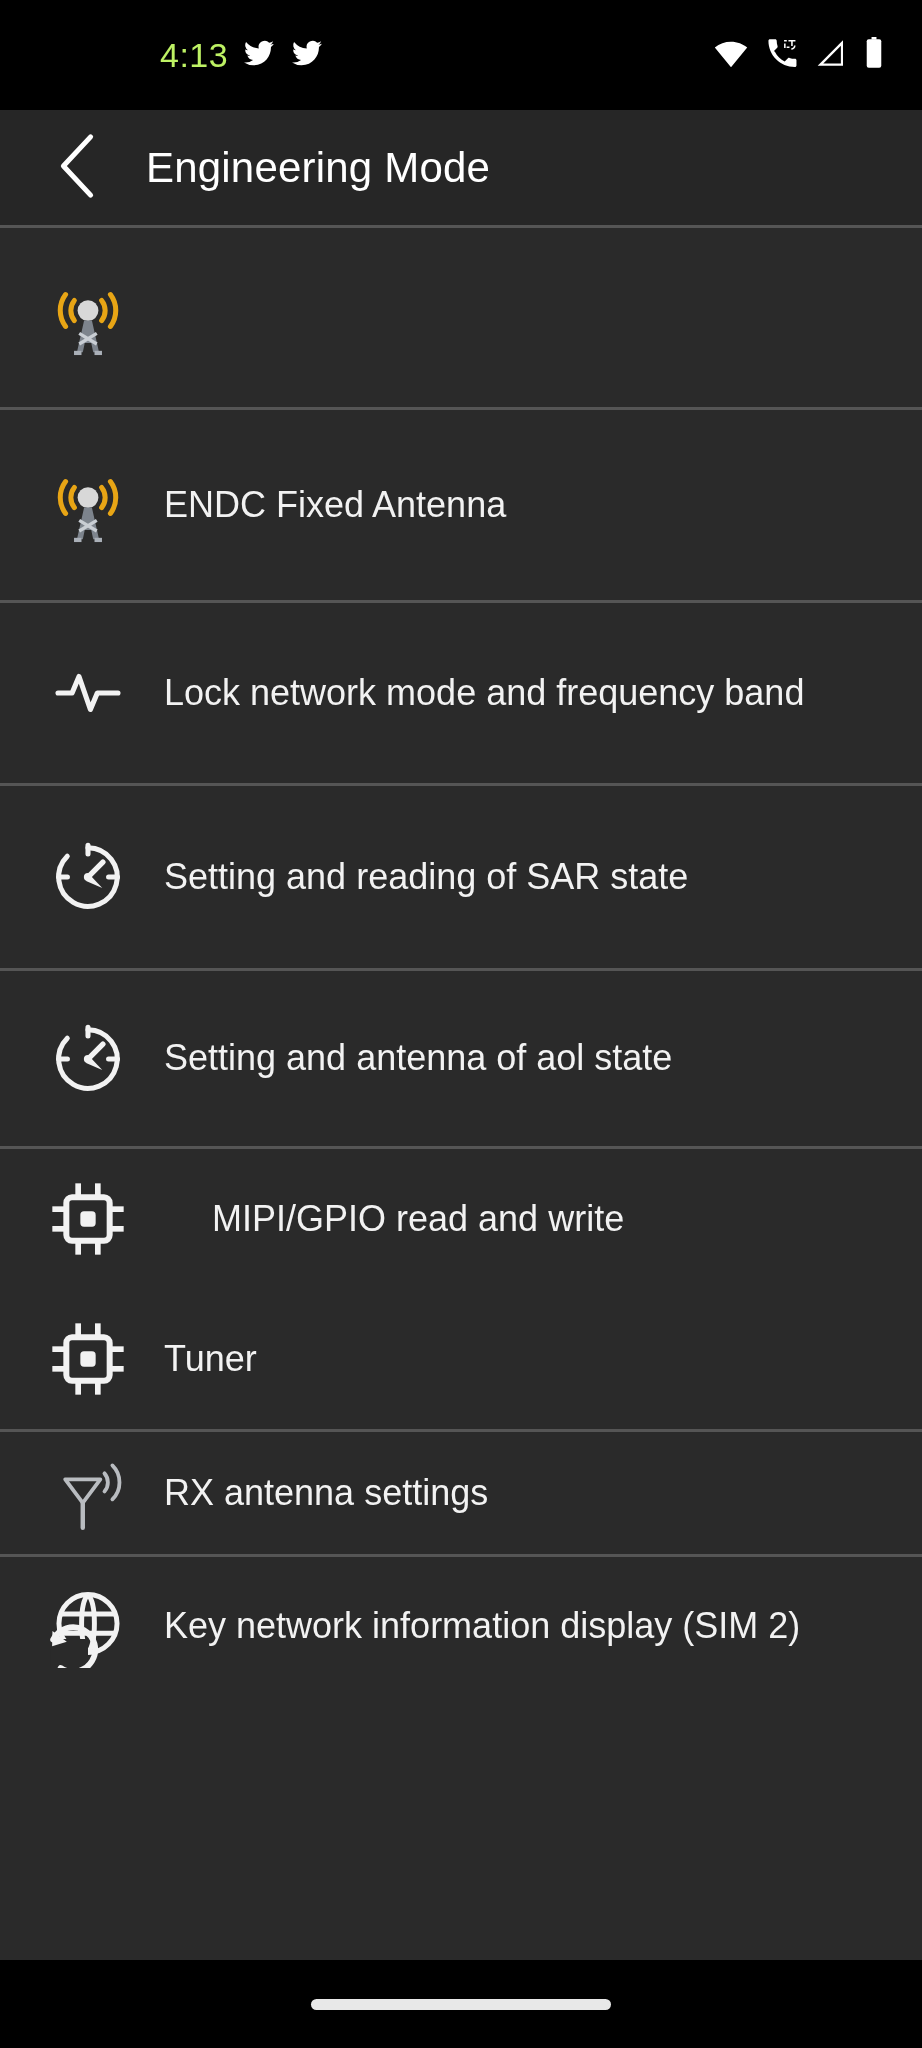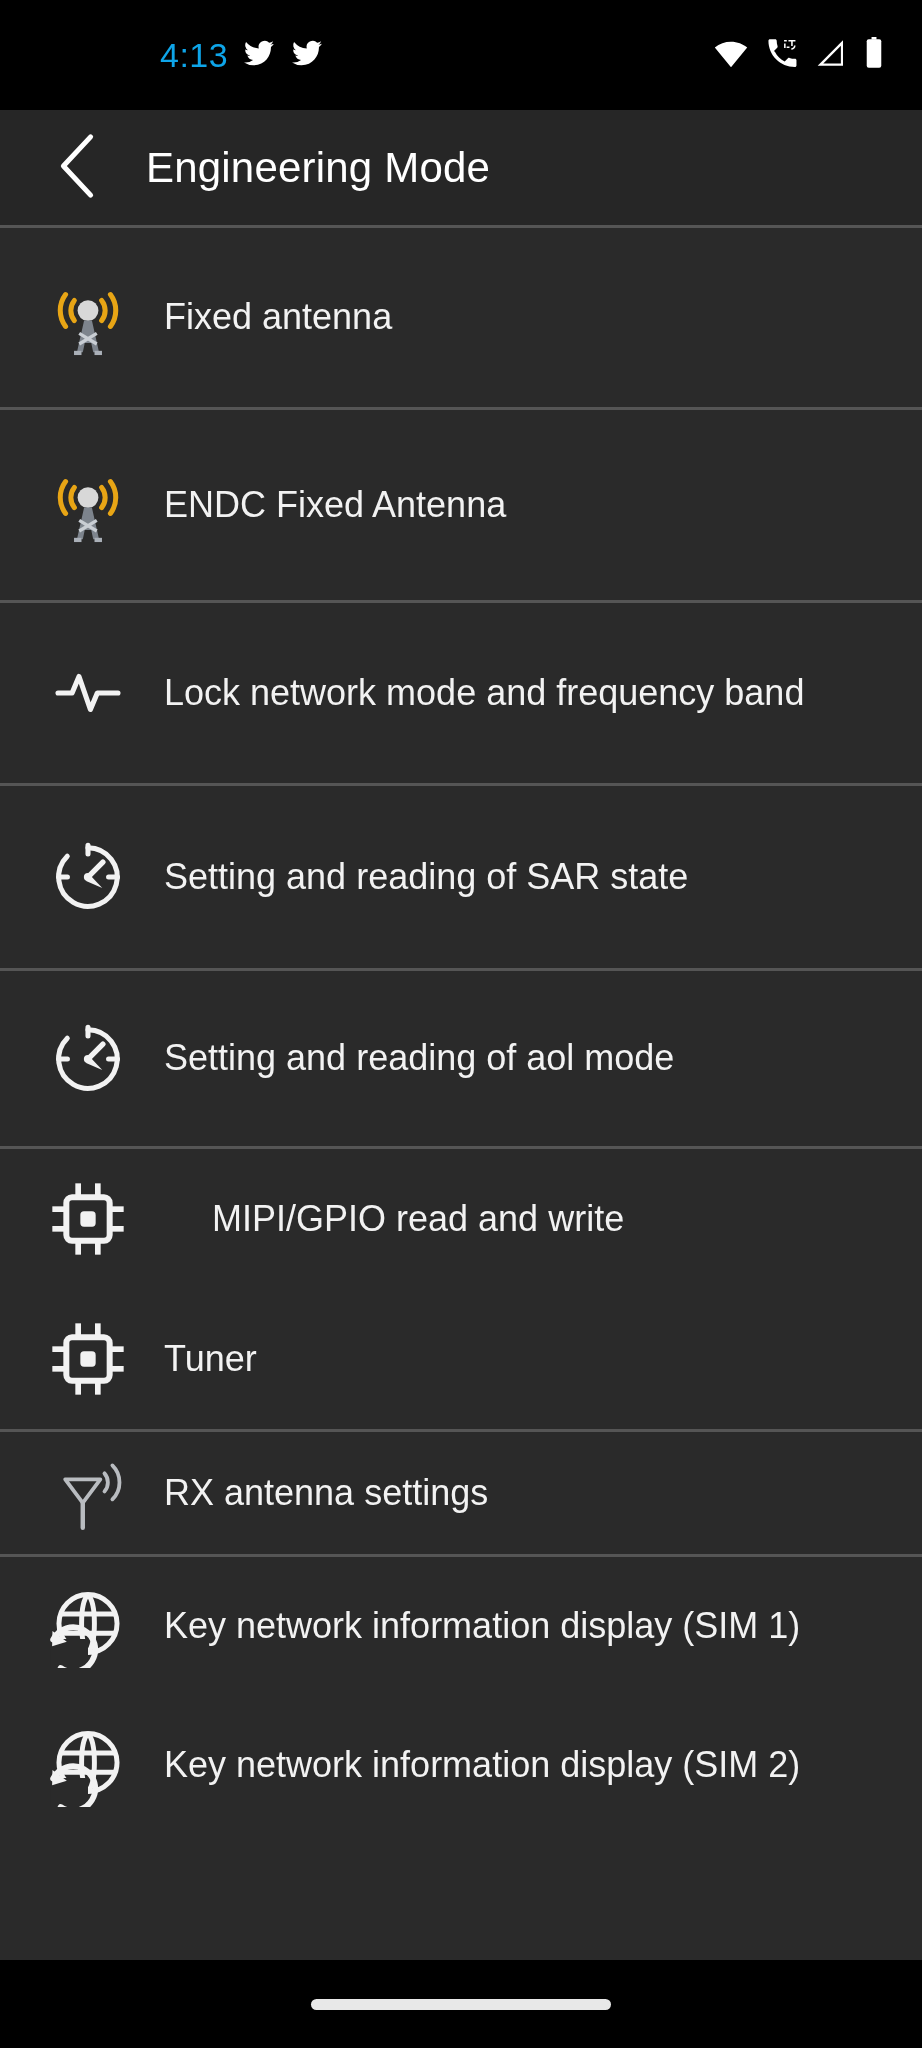--- a/index.html
+++ b/index.html
@@ -22,21 +22,21 @@
     background: #000;
     display: flex; align-items: center;
     padding: 0 38px 0 0;
     position: relative;
   }
   .sb-left {
     display: flex; align-items: center; gap: 14px;
     margin-left: 160px;
   }
   .sb-clock {
-    color: #0ea5e9; font-size: 34px; font-weight: 500;
+    color: #bef264; font-size: 34px; font-weight: 500;
     letter-spacing: .5px; line-height: 1;
   }
   .sb-right {
     margin-left: auto;
     display: flex; align-items: center; gap: 17px;
   }
   .sb-icon { display:block; }
 
   
   .appbar {
@@ -178,21 +178,20 @@
         <path d="M32.4 13.2a10 10 0 0 1 0 12.4"></path>
         <path d="M37.8 9.6a16.3 16.3 0 0 1 0 19.6"></path>
       </g>
       <circle cx="24" cy="19.4" r="6.4" fill="#d8d8d8"></circle>
       <path d="M21.6 25.6h4.8l4.4 19.4h-3.6l-1.2-5.6h-4l-1.2 5.6h-3.6z" fill="#7d848d"></path>
       <path d="M18.6 33.4 29.4 40M29.4 33.4 18.6 40" stroke="#c9ced4" stroke-width="2" fill="none"></path>
       <rect x="15.4" y="44.2" width="4.6" height="2.6" fill="#aab0b8"></rect>
       <rect x="28" y="44.2" width="4.6" height="2.6" fill="#aab0b8"></rect>
     </svg>
         </span>
-        <span class="label">Fixed antenna</span>
       </div>
       <div class="divider"></div>
       <div class="row nowrap" style="height: 190px;">
         <span class="ico">
     <svg width="78" height="78" viewBox="0 0 48 48">
       <g fill="none" stroke="#e8a515" stroke-width="3.1" stroke-linecap="round">
         <path d="M15.6 13.2a10 10 0 0 0 0 12.4"></path>
         <path d="M10.2 9.6a16.3 16.3 0 0 0 0 19.6"></path>
         <path d="M32.4 13.2a10 10 0 0 1 0 12.4"></path>
         <path d="M37.8 9.6a16.3 16.3 0 0 1 0 19.6"></path>
@@ -234,21 +233,21 @@
         <span class="ico">
     <svg width="76" height="76" viewBox="0 0 48 48">
       <path d="M24 5.5a18.5 18.5 0 1 1-13.1 5.4" fill="none" stroke="#f2f2f2" stroke-width="3.2" stroke-linecap="round"></path>
       <path d="M10.9 10.9 24 24" fill="none" stroke="#f2f2f2" stroke-width="0"></path>
       <path d="M24 4v5.4M5.4 24H11M42.6 24H37" fill="none" stroke="#f2f2f2" stroke-width="3.2" stroke-linecap="round"></path>
       <path d="M33.4 14.6 24.6 23.4" fill="none" stroke="#f2f2f2" stroke-width="3.4" stroke-linecap="round"></path>
       <path d="M24.8 22.2 33 31l-10.2-4.4z" fill="#f2f2f2"></path>
       <circle cx="24" cy="24" r="2.6" fill="#f2f2f2"></circle>
     </svg>
         </span>
-        <span class="label">Setting and reading of aol mode</span>
+        <span class="label">Setting and antenna of aol state</span>
       </div>
       <div class="divider"></div>
       <div class="row nowrap" style="height: 140px; gap: 48px;">
         <span class="ico">
     <svg width="80" height="80" viewBox="0 0 48 48">
       <g fill="#f2f2f2">
         <rect x="11" y="11" width="26" height="26" rx="3.4" fill="none" stroke="#f2f2f2" stroke-width="3.6"></rect>
         <rect x="19.4" y="19.4" width="9.2" height="9.2" rx="2.2"></rect>
         <rect x="16.4" y="2.6" width="3.4" height="8.4"></rect>
         <rect x="28.2" y="2.6" width="3.4" height="8.4"></rect>
@@ -290,52 +289,35 @@
       <path d="M20.7 31.2V47" fill="none" stroke="#b9bcc0" stroke-width="2.8" stroke-linecap="round"></path>
       <g fill="none" stroke="#b9bcc0" stroke-width="2.4" stroke-linecap="round">
         <path d="M34.4 12.6a8.6 8.6 0 0 1 0 11.4"></path>
         <path d="M39.4 7.6a15 15 0 0 1 0 21.4"></path>
       </g>
     </svg>
         </span>
         <span class="label">RX antenna settings</span>
       </div>
       <div class="divider"></div>
-      <div class="row" style="height: 139px;">
+      <div class="row" style="height: 139px; padding-left: 44px;">
         <span class="ico">
     <svg width="82" height="82" viewBox="0 0 48 48">
       <g fill="none" stroke="#f2f2f2" stroke-width="2.9">
         <circle cx="24" cy="22" r="17"></circle>
         <path d="M24 5c-5 5.2-5 28.6 0 34M24 5c5 5.2 5 28.6 0 34"></path>
         <path d="M7.6 16.4h32.8M7.6 27.6h32.8"></path>
       </g>
       <path d="M2 31h22v17H2z" fill="#2a2a2a"></path>
       <g>
         <path d="M8 48a13 13 0 1 0-4.4-16.6" fill="none" stroke="#f2f2f2" stroke-width="3.4" stroke-linecap="round"></path>
         <path d="M3.2 26.4 3 35.2l8.6-2.6z" fill="#f2f2f2"></path>
       </g>
     </svg>
         </span>
-        <span class="label">Key network information display (SIM 1)</span>
-      </div>
-      <div class="row" style="height: 139px; padding-left: 44px;">
-        <span class="ico">
-    <svg width="82" height="82" viewBox="0 0 48 48">
-      <g fill="none" stroke="#f2f2f2" stroke-width="2.9">
-        <circle cx="24" cy="22" r="17"></circle>
-        <path d="M24 5c-5 5.2-5 28.6 0 34M24 5c5 5.2 5 28.6 0 34"></path>
-        <path d="M7.6 16.4h32.8M7.6 27.6h32.8"></path>
-      </g>
-      <path d="M2 31h22v17H2z" fill="#2a2a2a"></path>
-      <g>
-        <path d="M8 48a13 13 0 1 0-4.4-16.6" fill="none" stroke="#f2f2f2" stroke-width="3.4" stroke-linecap="round"></path>
-        <path d="M3.2 26.4 3 35.2l8.6-2.6z" fill="#f2f2f2"></path>
-      </g>
-    </svg>
-        </span>
         <span class="label">Key network information display (SIM 2)</span>
       </div>
     </div>
 
   <div class="navbar">
     <div class="nav-pill"></div>
   </div>
 
 </div>
 

